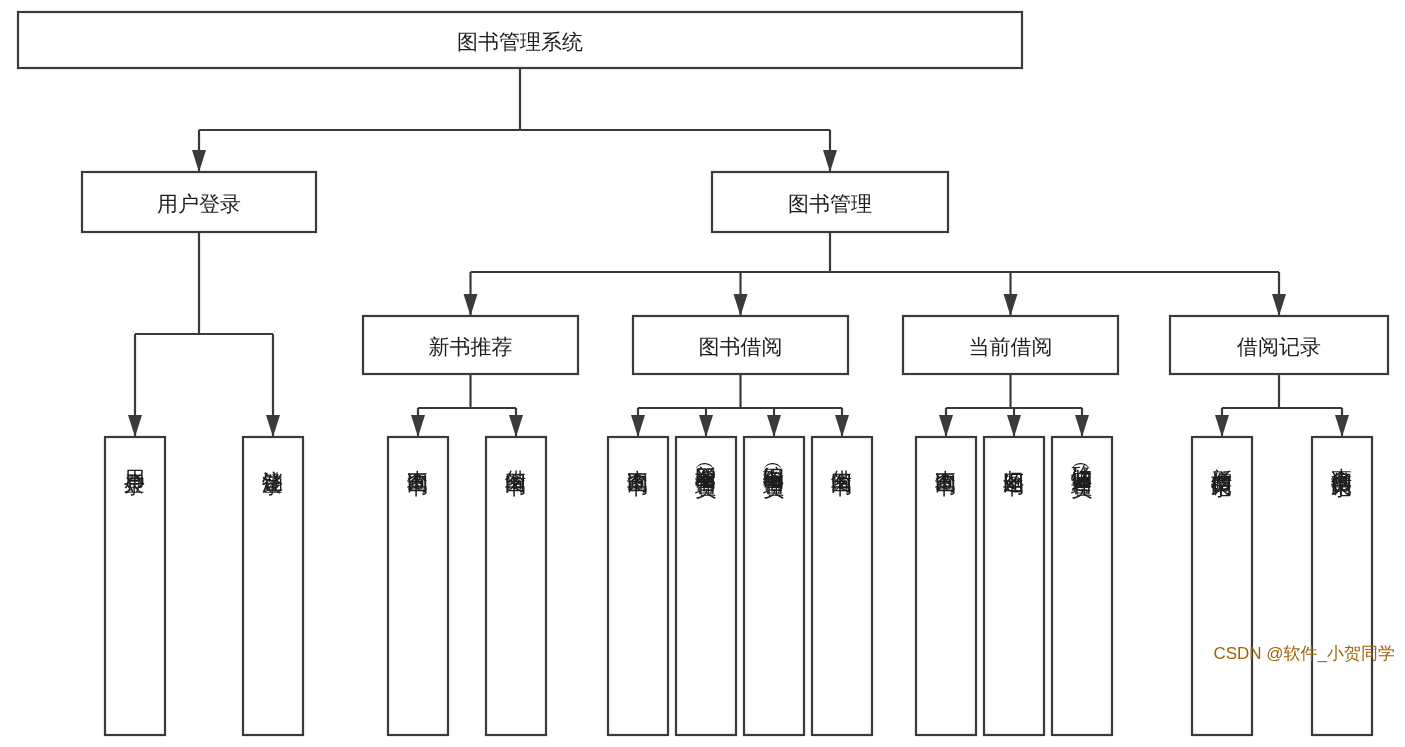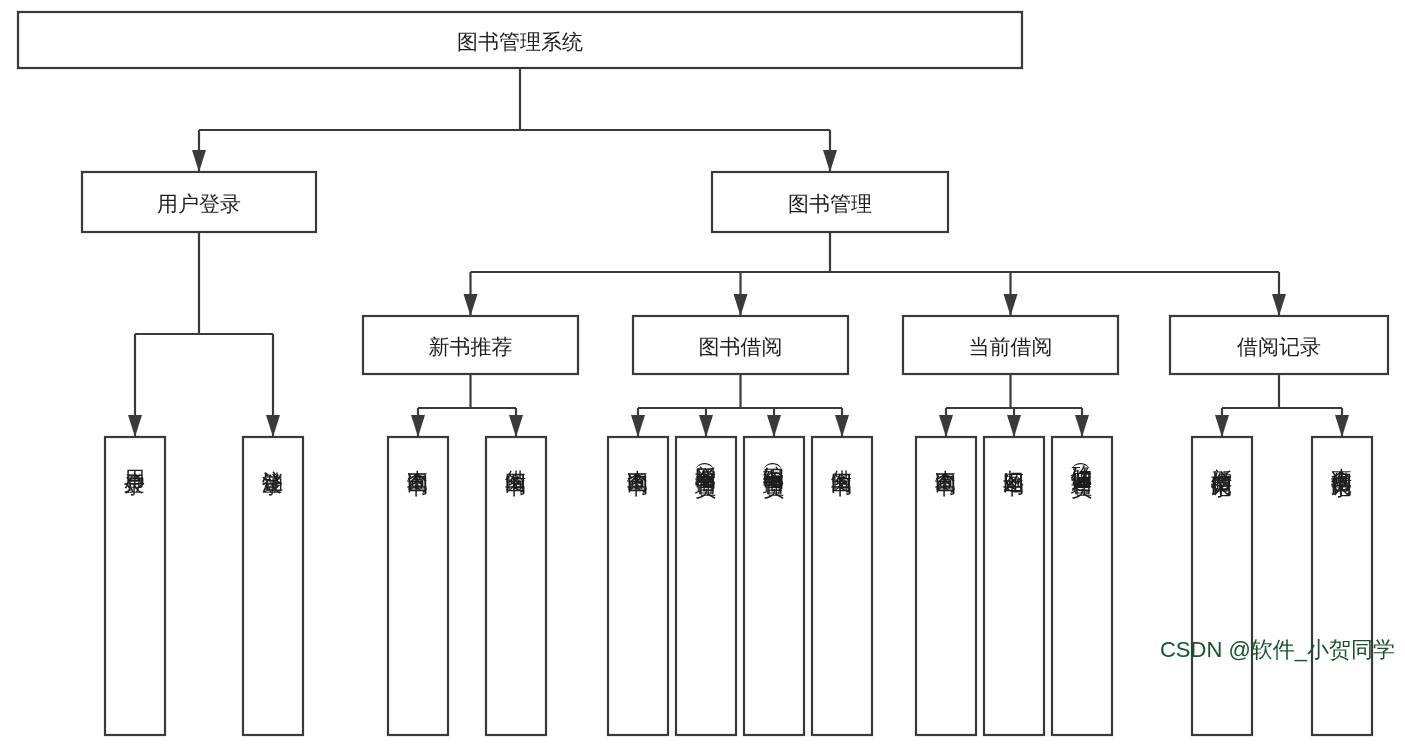--- a/index.html
+++ b/index.html
@@ -56,22 +56,22 @@
     text-anchor: middle;
     dominant-baseline: central;
     writing-mode: vertical-rl;
     glyph-orientation-vertical: 0;
   }
   .watermark-text {
     position: absolute;
     right: 10px;
     bottom: 6px;
     font-family: "Liberation Sans", "DejaVu Sans", sans-serif;
-    font-size: 22px;
-    color: #14532d;
+    font-size: 17px;
+    color: #a16207;
     white-space: nowrap;
     user-select: none;
   }
 </style>
 </head>
 <body>
 
 <div id="diagram-root">
   <svg class="diagram-canvas" id="diagram-svg" viewBox="0 0 1405 747" xmlns="http://www.w3.org/2000/svg">
       <g>

